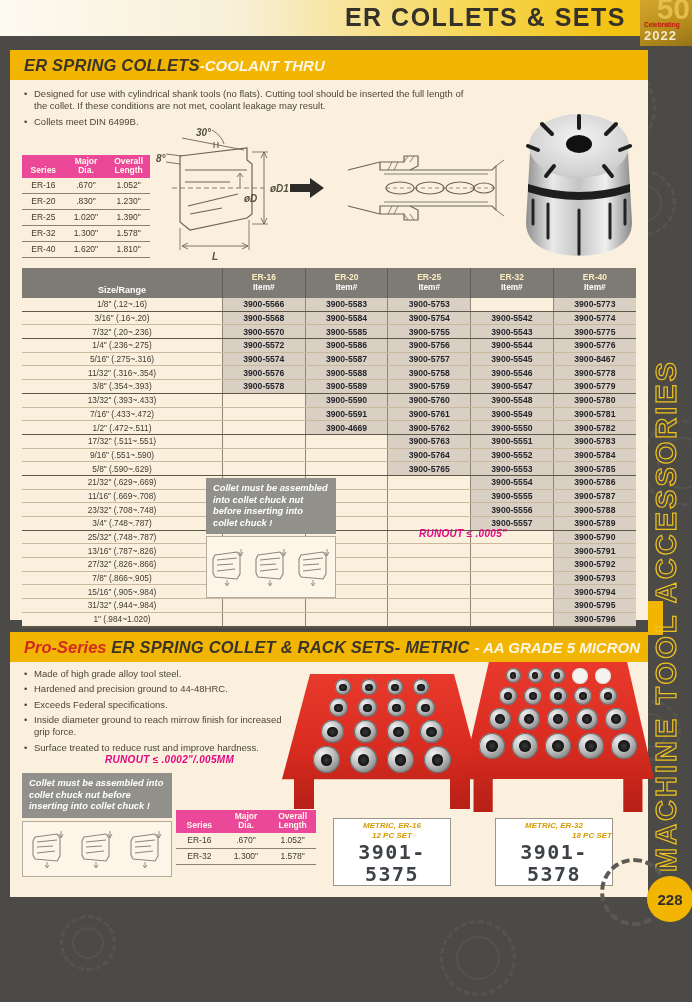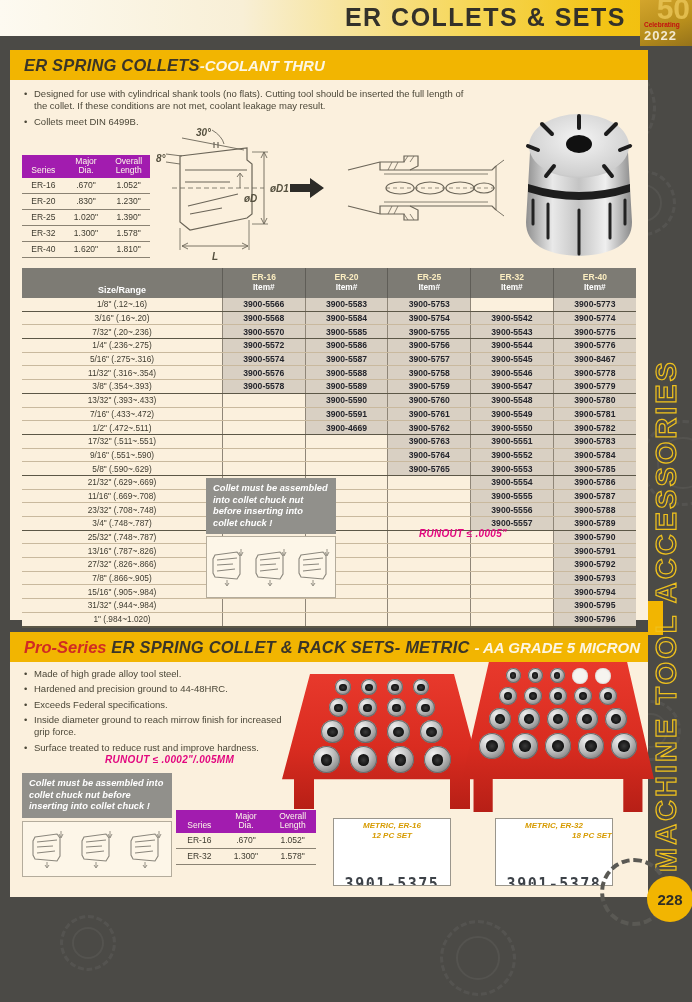--- a/index.html
+++ b/index.html
@@ -29,21 +29,21 @@
   .banner .b-dark{font-size:16.5px;font-weight:800;font-style:italic;color:#3a3528;letter-spacing:.2px;}
   .banner .b-white{font-size:15px;font-weight:800;font-style:italic;color:#fdf6e3;}
   .banner .b-red{font-size:16.5px;font-weight:800;font-style:italic;color:#d12b23;}
 
   .bullets{position:absolute;font-size:9.5px;color:#4b4738;line-height:1.3;}
   .bullets .bullet{display:flex;margin-bottom:3px;}
   .bullets .dot{width:10px;flex:0 0 10px;}
 
   
   table.spec{border-collapse:collapse;font-size:8.5px;table-layout:fixed;}
-  table.spec th{background:#a21caf;color:#fdf8ea;font-weight:normal;padding:2px 3px;text-align:center;
+  table.spec th{background:#ec4899;color:#fdf8ea;font-weight:bold;padding:2px 3px;text-align:center;
     white-space:pre-line;vertical-align:bottom;line-height:1.1;}
   table.spec td{border-bottom:1px solid #8a8273;color:#3d3a2f;text-align:center;padding:2.5px 3px;background:transparent;}
 
   
   table.main{border-collapse:collapse;table-layout:fixed;font-size:8.3px;width:614px;}
   table.main th{background:#7d7b74;height:26px;padding:1px 2px;line-height:1.15;border-left:1px solid #5f5d57;}
   table.main th:first-child{border-left:none;}
   table.main th .series{color:#fbedc0;font-weight:bold;font-size:8.5px;display:block;}
   table.main th .sub{color:#ffffff;font-weight:bold;display:block;}
   table.main th.size-h{color:#ffffff;font-weight:bold;font-size:9px;vertical-align:bottom;padding-bottom:3px;}
@@ -58,21 +58,21 @@
   .note-box{background:#91908b;color:#ffffff;font-weight:bold;font-style:italic;font-size:9.3px;
     line-height:1.25;padding:5px 7px;box-sizing:border-box;}
   .fig-box{background:#fdf6e8;border:1px solid #b4ac9c;display:flex;align-items:center;justify-content:space-around;box-sizing:border-box;}
 
   .runout{position:absolute;color:#e2067f;font-weight:bold;font-style:italic;font-size:10px;letter-spacing:.3px;}
 
   
   .product-box{position:absolute;width:118px;height:68px;background:#ffffff;border:1px solid #9a968c;
     box-sizing:border-box;text-align:center;overflow:hidden;}
   .product-box .pl{color:#d79b00;font-weight:bold;font-style:italic;font-size:8px;line-height:1.25;margin-top:2px;}
-  .product-box .part{color:#3d4248;font-weight:bold;font-size:15px;letter-spacing:1.5px;line-height:1.1;font-family:"DejaVu Sans Mono", monospace;margin-top:35px;}
+  .product-box .part{color:#3d4248;font-weight:bold;font-size:20px;letter-spacing:1.5px;line-height:1.1;font-family:"DejaVu Sans Mono", monospace;}
   .product-box .range{background:#c9c8c4;color:#57554e;font-size:5.5px;height:9px;line-height:9px;margin-top:2px;}
 
   
   .rack{position:absolute;}
   .rack .tray{position:absolute;inset:0;background:linear-gradient(180deg,#e8392c 0%,#d92c20 55%,#b71f16 100%);
     clip-path:polygon(14% 0, 86% 0, 100% 78%, 94% 78%, 94% 100%, 84% 100%, 84% 78%, 16% 78%, 16% 100%, 6% 100%, 6% 78%, 0 78%);}
   .rack .rows{position:absolute;left:0;top:4%;width:100%;}
   .rack .crow{display:flex;justify-content:center;}
   .collet-c{border-radius:50%;background:radial-gradient(circle at 35% 30%,#f2f2f2,#bcbcbc 45%,#8f8f8f 72%,#6d6d6d);
     box-shadow:inset 0 0 0 1px #6a6a6a;position:relative;flex:0 0 auto;}

